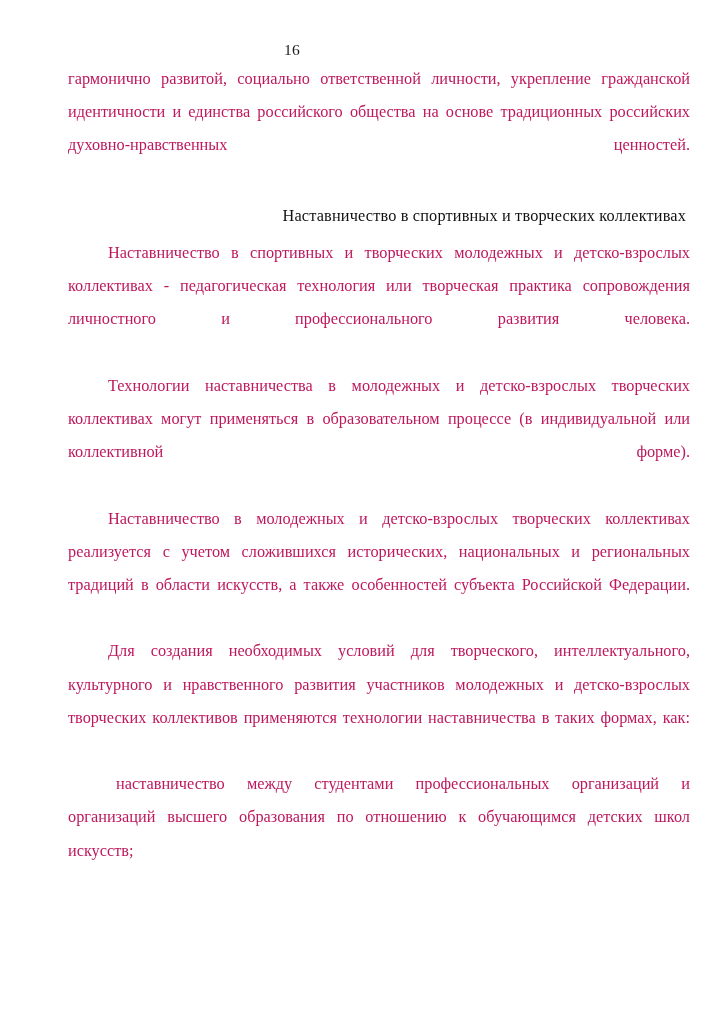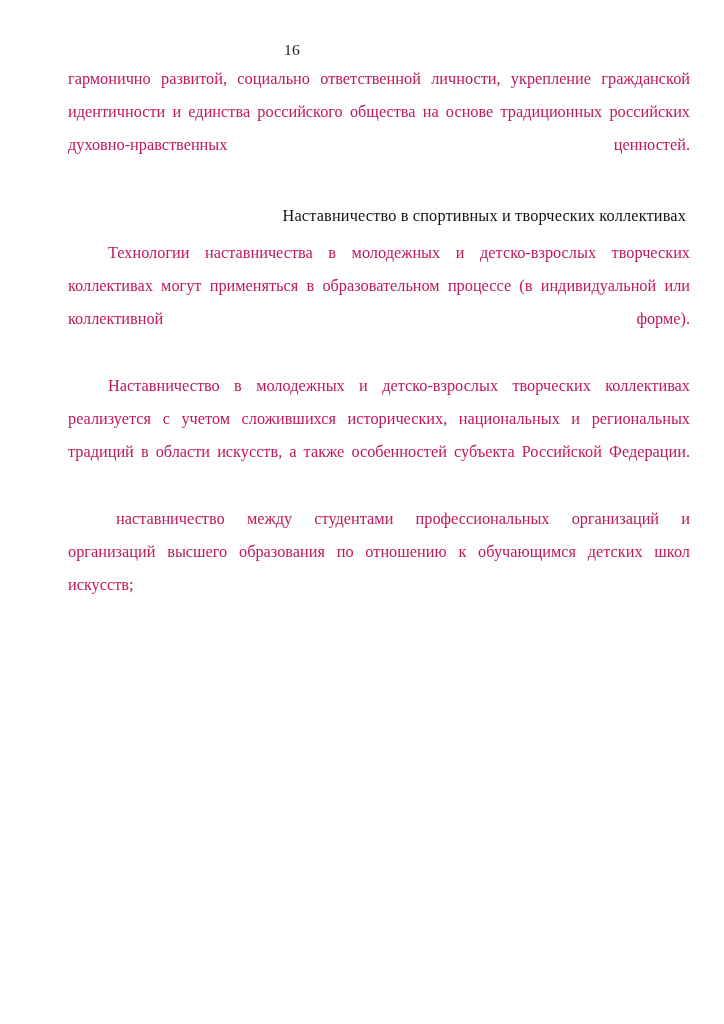--- a/index.html
+++ b/index.html
@@ -95,24 +95,26 @@
 <div class="page">
 
   <div class="page-number">16</div>
 
   <div class="text-column">
 
     <p class="para flush">гармонично развитой, социально ответственной личности, укрепление гражданской идентичности и единства российского общества на основе традиционных российских духовно-нравственных ценностей.</p>
 
     <h2 class="heading">Наставничество в спортивных и творческих коллективах</h2>
 
+    <p class="para indent">Наставничество в спортивных и творческих молодежных и детско-взрослых коллективах - педагогическая технология или творческая практика сопровождения личностного и профессионального развития человека.</p>
 
     <p class="para indent">Технологии наставничества в молодежных и детско-взрослых творческих коллективах могут применяться в образовательном процессе (в индивидуальной или коллективной форме).</p>
 
     <p class="para indent">Наставничество в молодежных и детско-взрослых творческих коллективах реализуется с учетом сложившихся исторических, национальных и региональных традиций в области искусств, а также особенностей субъекта Российской Федерации.</p>
 
+    <p class="para indent">Для создания необходимых условий для творческого, интеллектуального, культурного и нравственного развития участников молодежных и детско-взрослых творческих коллективов применяются технологии наставничества в таких формах, как:</p>
 
 
     <p class="para list-item">наставничество между студентами профессиональных организаций и организаций высшего образования по отношению к обучающимся детских школ искусств;</p>
 
   </div>
 
 </div>
 
 </body></html>

